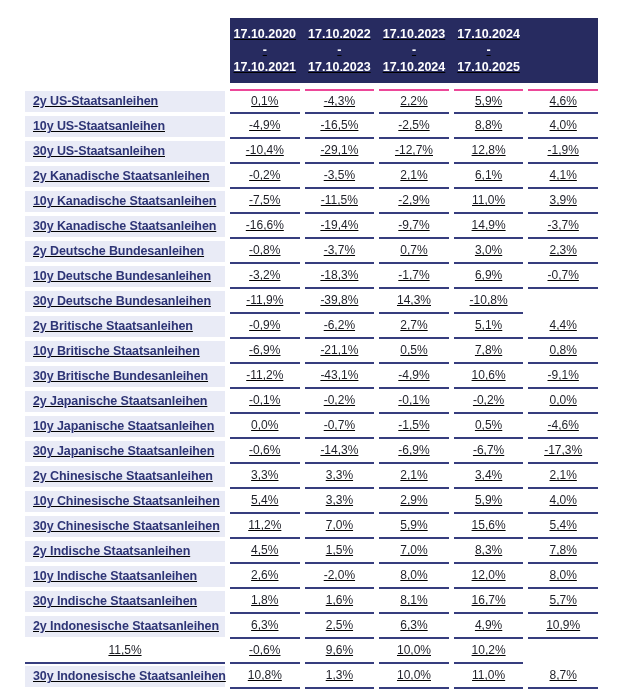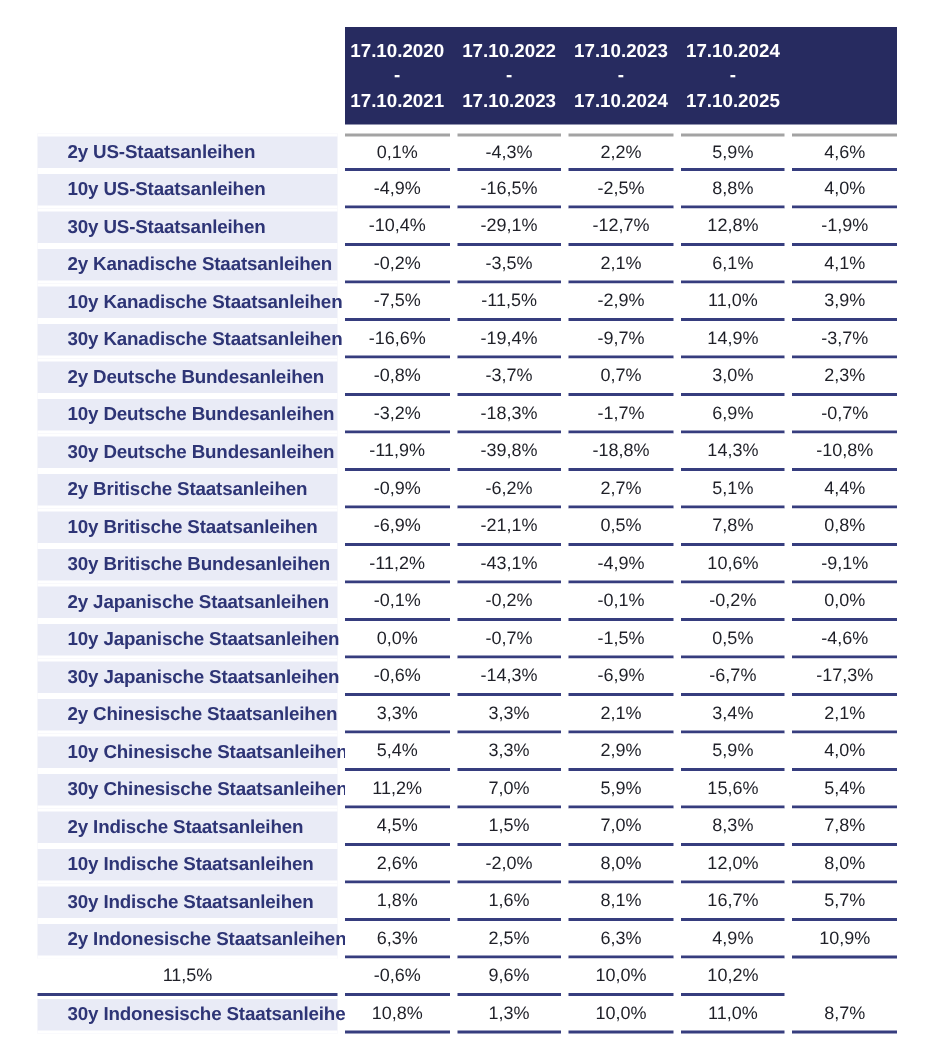--- a/index.html
+++ b/index.html
@@ -11,20 +11,21 @@
   }
   .bond-table {
     position: absolute;
     left: 25px; top: 18px;
     width: 573px;
   }
   .grid-row {
     display: grid;
     grid-template-columns: 200px repeat(5, 1fr);
     column-gap: 5px;
+    text-decoration: underline;
   }
   .header-spacer { background: transparent; }
   .header-band {
     grid-column: 2 / 7;
     background: #272b60;
     display: grid;
     grid-template-columns: repeat(5, 1fr);
     column-gap: 5px;
     align-items: center;
     padding: 8px 0;
@@ -40,39 +41,39 @@
     white-space: pre-line;
   }
   .body-row { height: 25px; }
   .label-cell {
     background: #e9ebf6;
     color: #2e3576;
     font-weight: bold;
     font-size: 12.5px;
     display: flex;
     align-items: center;
-    padding-left: 20px;
+    padding-left: 8px;
     box-sizing: border-box;
     border-top: 2px solid #ffffff;
     border-bottom: 2px solid #ffffff;
     white-space: nowrap;
     letter-spacing: -0.1px;
   }
   .value-cell {
     background: #ffffff;
     color: #1f2028;
     font-size: 12px;
     display: flex;
     align-items: center;
     justify-content: center;
     box-sizing: border-box;
     border-bottom: 2px solid #363d7e;
   }
   .body-row:first-of-type .value-cell {
-    border-top: 2px solid #a3a3a3;
+    border-top: 2px solid #ec4899;
   }
 </style>
 </head>
 <body>
 
 <div class="bond-table">
 
   <div class="grid-row">
     <div class="header-spacer"></div>
     <div class="header-band" id="header-band">
@@ -161,21 +162,20 @@
     <div class="value-cell">-18,3%</div>
     <div class="value-cell">-1,7%</div>
     <div class="value-cell">6,9%</div>
     <div class="value-cell">-0,7%</div>
   </div>
 
   <div class="grid-row body-row">
     <div class="label-cell">30y Deutsche Bundesanleihen</div>
     <div class="value-cell">-11,9%</div>
     <div class="value-cell">-39,8%</div>
-    <div class="value-cell">-18,8%</div>
     <div class="value-cell">14,3%</div>
     <div class="value-cell">-10,8%</div>
   </div>
 
   <div class="grid-row body-row">
     <div class="label-cell">2y Britische Staatsanleihen</div>
     <div class="value-cell">-0,9%</div>
     <div class="value-cell">-6,2%</div>
     <div class="value-cell">2,7%</div>
     <div class="value-cell">5,1%</div>

